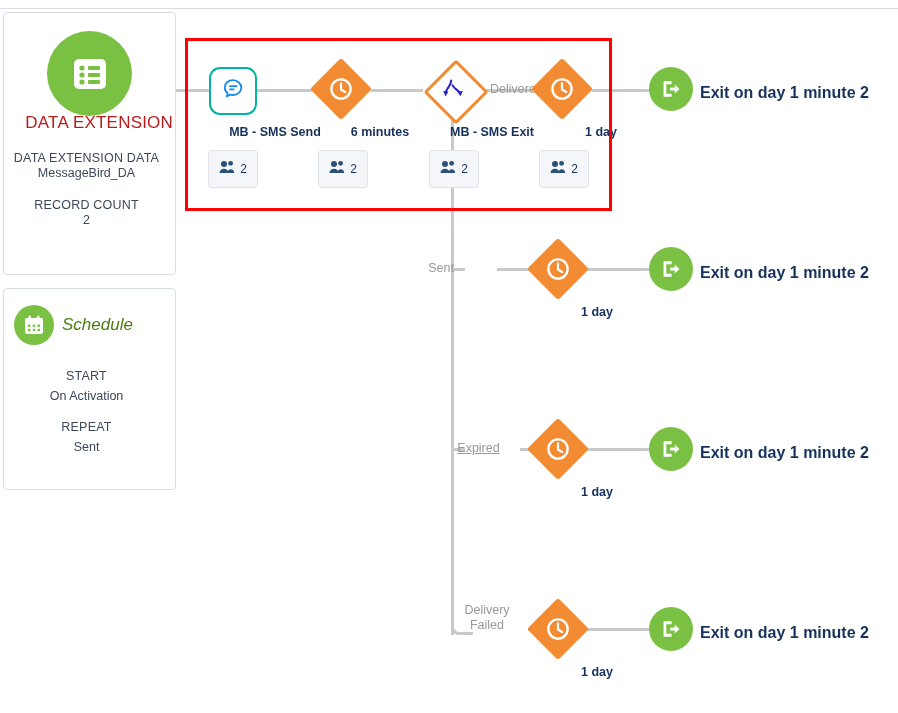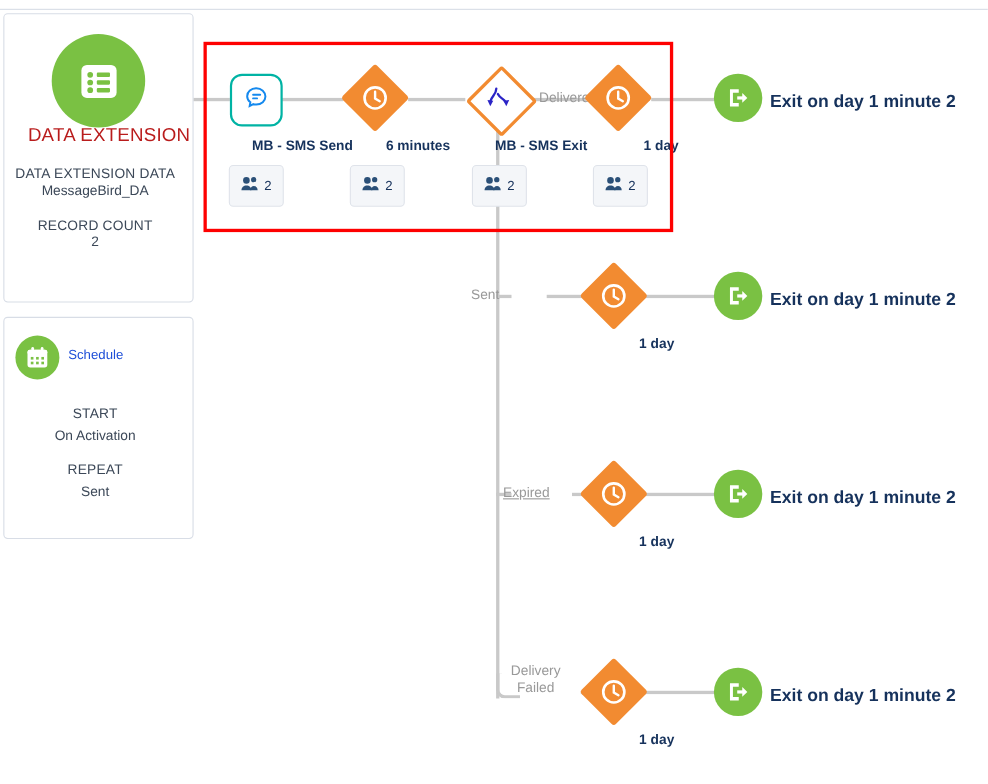--- a/index.html
+++ b/index.html
@@ -52,21 +52,21 @@
     display:flex;align-items:center;justify-content:center;gap:8px;
   }
   #de-link{font-size:13px;color:#0070d2;cursor:pointer;}
   .info-dot{
     width:13px;height:13px;border-radius:50%;background:#54698d;
     display:inline-flex;align-items:center;justify-content:center;
     color:#fff;font-size:9px;font-weight:bold;font-family:"Liberation Serif", serif;
   }
 
   #sched-icon{position:absolute;left:14px;top:305px;width:40px;height:40px;}
-  #sched-title{position:absolute;left:62px;top:315px;font-size:12px;color:#1d4ed8;}
+  #sched-title{position:absolute;left:62px;top:315px;font-size:17px;color:#4d7c0f;font-style:italic;}
   #st-lbl{top:369px;}
   #st-val{top:389px;}
   #rp-lbl{top:420px;}
   #rp-val{top:440px;}
 
   
   .conn{position:absolute;background:#c9c9c9;}
   .conn-h{height:3px;}
   .conn-v{width:3px;}
 

